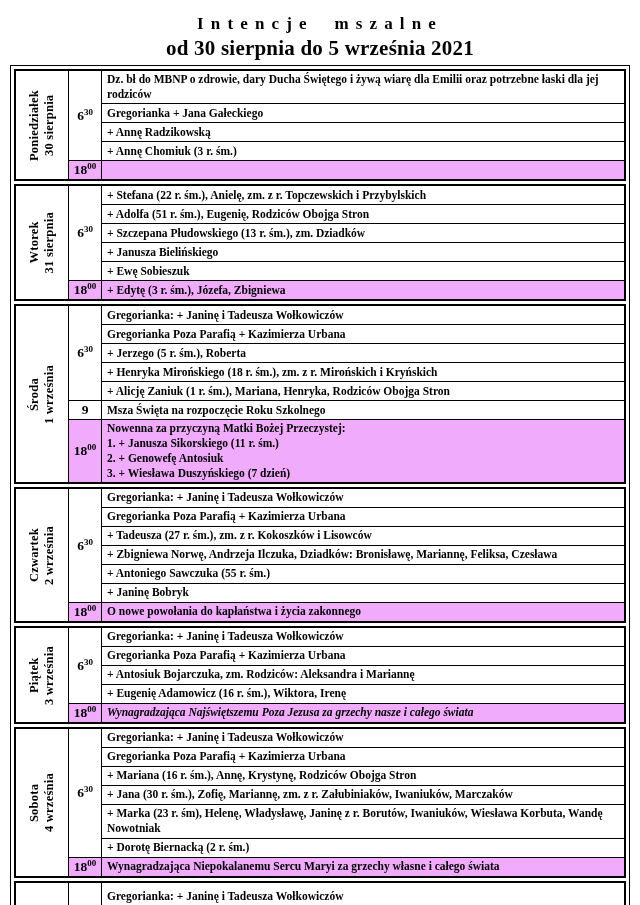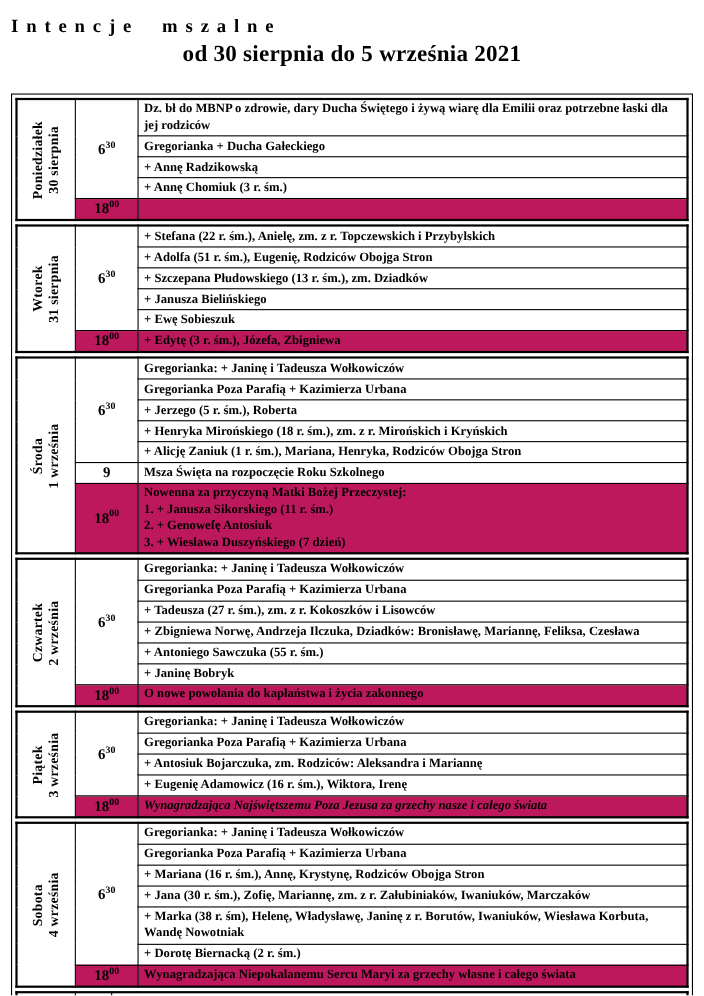--- a/index.html
+++ b/index.html
@@ -11,33 +11,33 @@
   }
   .page {
     width: 640px;
     height: 905px;
     box-sizing: border-box;
     padding: 10px 10px 0 10px;
     background: #ffffff;
     overflow: hidden;
   }
   .title {
-    text-align: left;
+    text-align: center;
     font-size: 17px;
     font-weight: bold;
     letter-spacing: 0.42em;
     word-spacing: 0.55em;
     margin: 4px 0 2px 0;
   }
   .subtitle {
     text-align: center;
     font-size: 21px;
     font-weight: bold;
     letter-spacing: 0.01em;
-    margin: 0 0 24px 0;
+    margin: 0 0 4px 0;
   }
   .schedule {
     border: 1px solid #000;
     padding: 3px;
   }
   table.day-block {
     width: 100%;
     border-collapse: collapse;
     table-layout: fixed;
     border: 2px solid #000;
@@ -60,38 +60,38 @@
     margin: 0 auto;
     font-size: 12.5px;
     line-height: 1.2;
     letter-spacing: 0.02em;
     white-space: nowrap;
   }
   td.time-cell {
     width: 32px;
     text-align: center;
     font-size: 13.5px;
-    padding: 1px 12px;
+    padding: 1px 0;
   }
   td.time-cell sup {
     font-size: 9px;
     vertical-align: super;
     line-height: 0;
   }
   td.content {
     font-size: 11.5px;
     line-height: 1.28;
     padding: 1px 5px 2px 5px;
     height: 15px;
     white-space: pre-line;
     vertical-align: middle;
     margin-top: 40px;
   }
   td.content.italic { font-style: italic; }
-  .shaded { background: #be185d; }
+  .shaded { background: #f0abfc; }
   
   table.day-block.tall td.content { padding-top: 6px; padding-bottom: 6px; }
   table.day-block.tall td.time-cell { padding: 4px 0; }
 </style>
 </head>
 <body>
 
 <div class="page">
   <div class="title">Intencje mszalne</div>
   <div class="subtitle">od 30 sierpnia do 5 września 2021</div>
@@ -102,21 +102,21 @@
             <td class="day-cell" rowspan="5">
               <div class="day-rot">
                 <div>Poniedziałek</div>
                 <div>30 sierpnia</div>
               </div>
             </td>
             <td class="time-cell" rowspan="4"><span>6</span><sup>30</sup></td>
             <td class="content">Dz. bł do MBNP o zdrowie, dary Ducha Świętego i żywą wiarę dla Emilii oraz potrzebne łaski dla jej rodziców</td>
           </tr>
           <tr>
-            <td class="content">Gregorianka + Ducha Gałeckiego</td>
+            <td class="content">Gregorianka + Jana Gałeckiego</td>
           </tr>
           <tr>
             <td class="content">+ Annę Radzikowską</td>
           </tr>
           <tr>
             <td class="content">+ Annę Chomiuk (3 r. śm.)</td>
           </tr>
           <tr>
             <td class="time-cell shaded" rowspan="1"><span>18</span><sup>00</sup></td>
             <td class="content shaded">&nbsp;</td>
@@ -265,21 +265,21 @@
           <tr>
             <td class="content">Gregorianka Poza Parafią + Kazimierza Urbana</td>
           </tr>
           <tr>
             <td class="content">+ Mariana (16 r. śm.), Annę, Krystynę, Rodziców Obojga Stron</td>
           </tr>
           <tr>
             <td class="content">+ Jana (30 r. śm.), Zofię, Mariannę, zm. z r. Załubiniaków, Iwaniuków, Marczaków</td>
           </tr>
           <tr>
-            <td class="content">+ Marka (38 r. śm), Helenę, Władysławę, Janinę z r. Borutów, Iwaniuków, Wiesława Korbuta, Wandę Nowotniak</td>
+            <td class="content">+ Marka (23 r. śm), Helenę, Władysławę, Janinę z r. Borutów, Iwaniuków, Wiesława Korbuta, Wandę Nowotniak</td>
           </tr>
           <tr>
             <td class="content">+ Dorotę Biernacką (2 r. śm.)</td>
           </tr>
           <tr>
             <td class="time-cell shaded" rowspan="1"><span>18</span><sup>00</sup></td>
             <td class="content shaded">Wynagradzająca Niepokalanemu Sercu Maryi za grzechy własne i całego świata</td>
           </tr>
         </tbody>
       </table>

